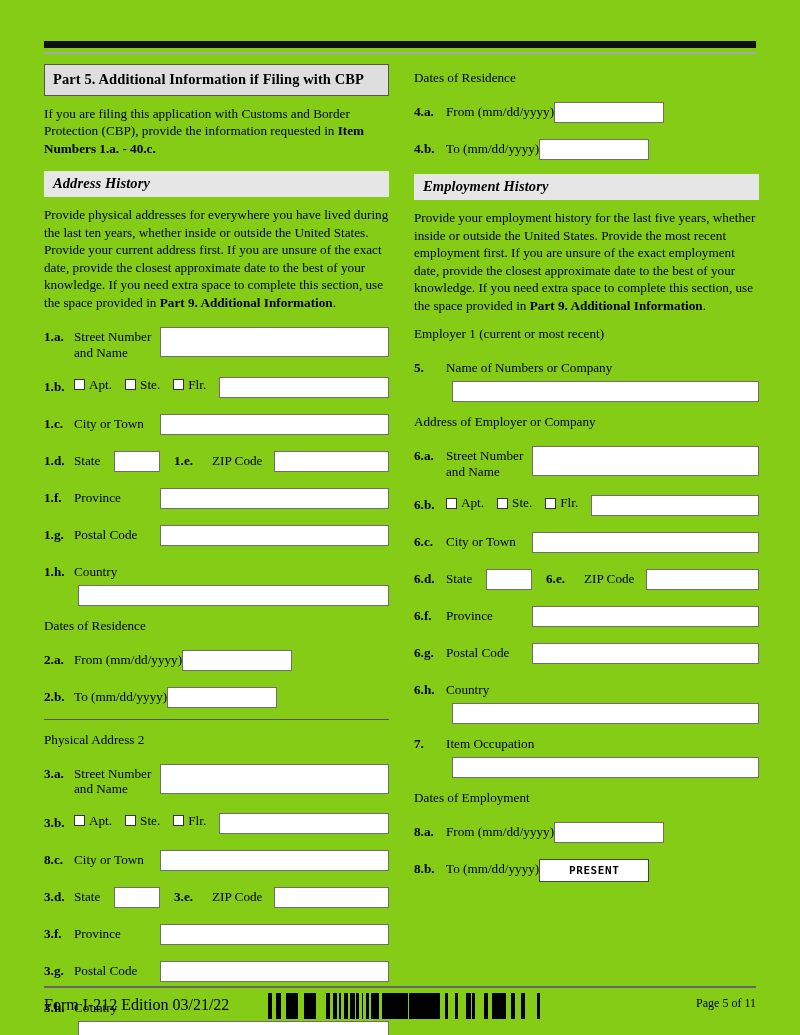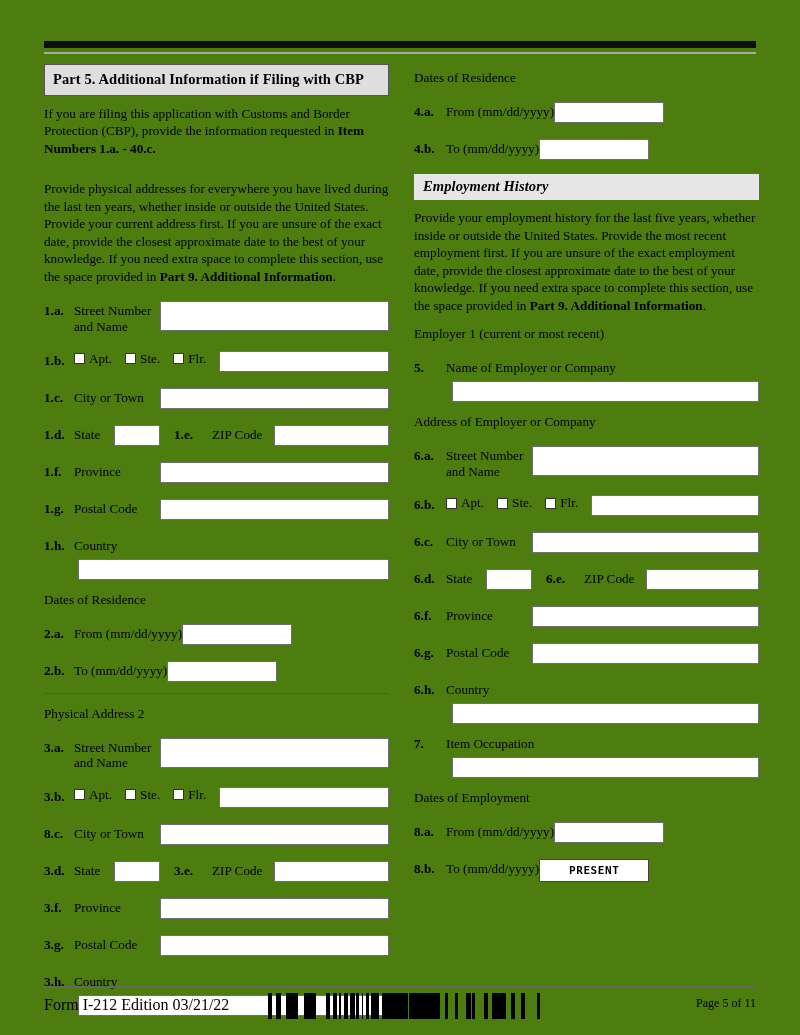--- a/index.html
+++ b/index.html
@@ -13,21 +13,21 @@
     font-family: "Liberation Serif", "DejaVu Serif", serif;
     color: #000000;
     position: relative;
     overflow: hidden;
   }
   .page {
     position: absolute;
     left: 0; top: 0;
     width: 800px;
     height: 1035px;
-    background: #4d7c0f;
+    background: #84cc16;
   }
   
   .top-bar {
     position: absolute;
     left: 44px; top: 41px;
     width: 712px; height: 7px;
     background: #101010;
   }
   .top-bar-thin {
     position: absolute;
@@ -182,20 +182,21 @@
   <div class="top-bar-thin"></div>
 
   <div class="col col-left">
 
     <div class="part-header">Part 5.  Additional Information if Filing with CBP</div>
 
     <p class="para"><span>If you are filing this application with Customs and Border Protection (CBP), provide the information requested in </span><b>Item Numbers 1.a. - 40.c.</b></p>
 
     <div class="spacer-md"></div>
 
+    <div class="section-band">Address History</div>
 
     <p class="para"><span>Provide physical addresses for everywhere you have lived during the last ten years, whether inside or outside the United States.  Provide your current address first.  If you are unsure of the exact date, provide the closest approximate date to the best of your knowledge.  If you need extra space to complete this section, use the space provided in </span><b>Part 9. Additional Information</b><span>.</span></p>
 
 
     <div class="row">
       <span class="num num-l">1.a.</span>
       <span class="lbl" style="width:86px">Street Number and Name</span>
       <span class="box tall grow"></span>
     </div>
 
@@ -342,21 +343,21 @@
     <div class="spacer-md"></div>
 
     <div class="section-band">Employment History</div>
 
     <p class="para"><span>Provide your employment history for the last five years, whether inside or outside the United States.  Provide the most recent employment first.  If you are unsure of the exact employment date, provide the closest approximate date to the best of your knowledge.  If you need extra space to complete this section, use the space provided in </span><b>Part 9. Additional Information</b><span>.</span></p>
 
     <p class="subhead">Employer 1 (current or most recent)</p>
 
     <div class="row">
       <span class="num num-r">5.</span>
-      <span class="lbl">Name of Employer or Company</span>
+      <span class="lbl">Name of Numbers or Company</span>
     </div>
     <div class="row" style="margin-top:3px">
       <span style="width:38px;flex:0 0 auto"></span>
       <span class="box grow"></span>
     </div>
 
     <p class="subhead">Address of Employer or Company</p>
 
     <div class="row">
       <span class="num num-r">6.a.</span>

